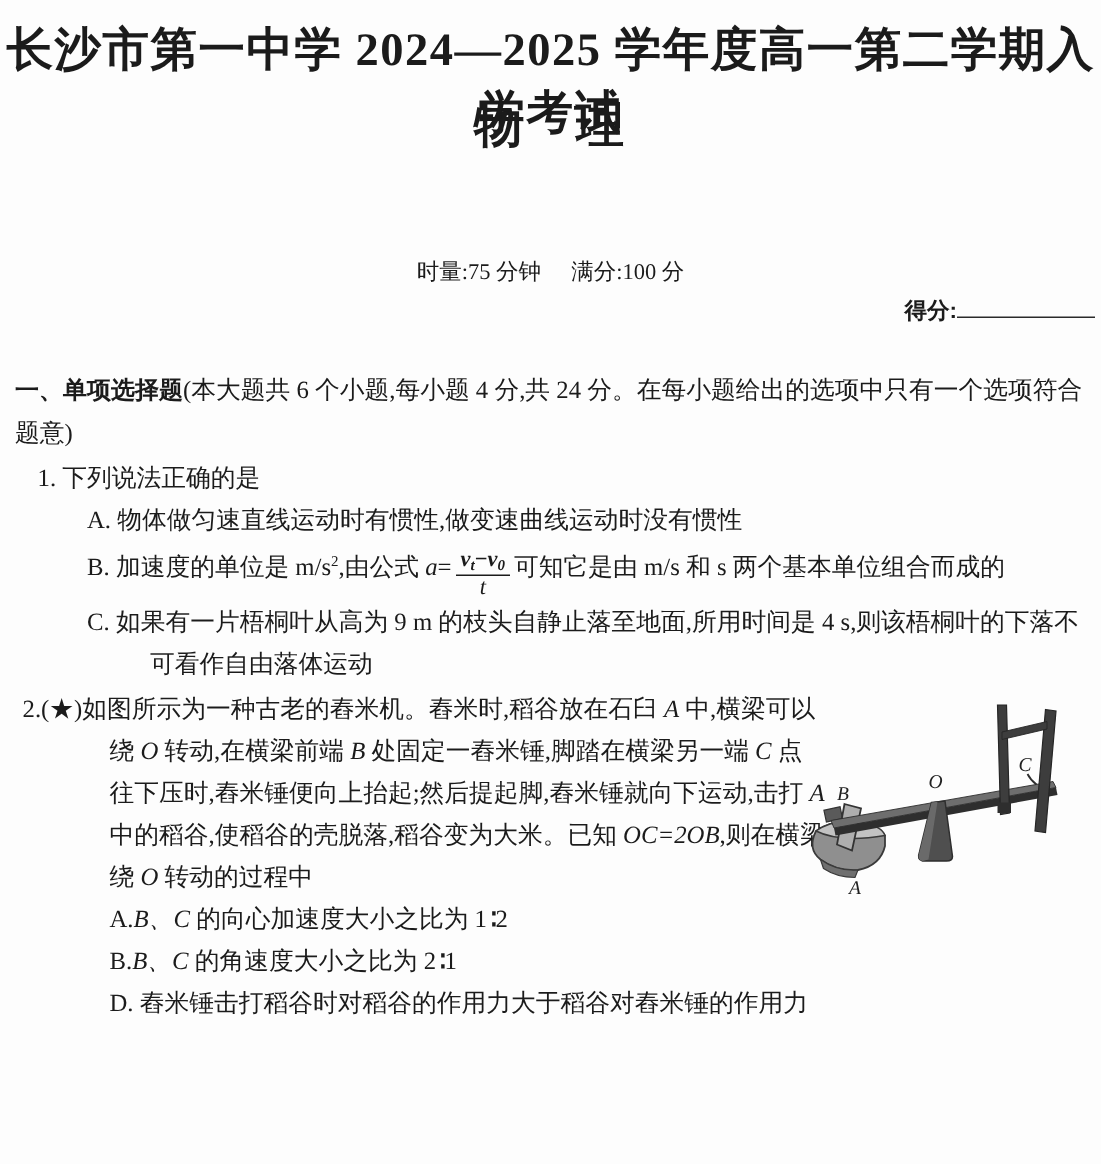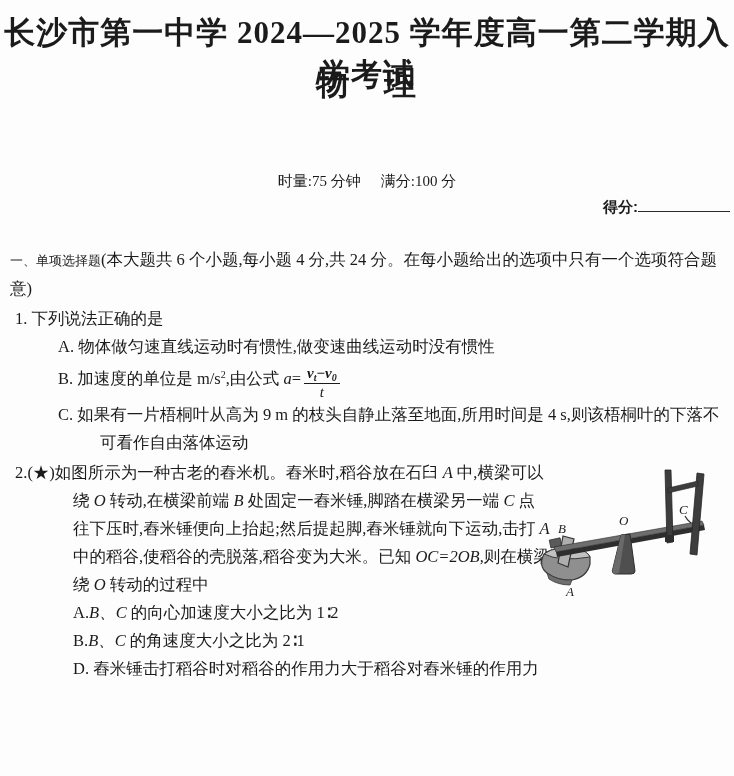--- a/index.html
+++ b/index.html
@@ -27,23 +27,23 @@
     font-family:"Liberation Sans","DejaVu Sans",sans-serif; font-weight:bold;text-align:center;
   }
   .score-blank {
     display:inline-block; width:92px; height:14px;
     border-bottom:1.5px solid #2a2a2a; vertical-align:baseline;
   }
   .content { position:absolute; top:246px; left:10px; width:714px; line-height:28px; }
   .sec-head { margin-bottom:2px; }
   .sec-bold {
     font-family:"Liberation Sans","DejaVu Sans",sans-serif;
-    font-weight:normal; font-size:13px;
+    font-weight:bold; font-size:16px;
   }
-  .stem { margin-left:5px; }
+  .stem { margin-left:15px; }
   .opt1 { margin-left:48px; }
   .hang { padding-left:42px; text-indent:-42px; }
   .v { font-style:italic; font-family:"Liberation Serif","DejaVu Serif",serif; }
   sup { font-size:10px; vertical-align:6px; }
   sub { font-size:10px; vertical-align:-3px; font-style:italic; }
   .frac {
     display:inline-block; vertical-align:-13px; text-align:center;
     line-height:1.15; font-size:15px; margin:0 3px;
   }
   .frac .num { display:block; border-bottom:1.3px solid #1b1b1b; padding:0 3px;font-weight:bold; }
@@ -72,21 +72,21 @@
 <div class="content">
 
   <div class="sec-head">
     <span class="sec-bold">一、单项选择题</span><span>(本大题共 6 个小题,每小题 4 分,共 24 分。在每小题给出的选项中只有一个选项符合题意)</span>
   </div>
 
   <div>
     <div class="stem">1. 下列说法正确的是</div>
     <div class="opt1">A. 物体做匀速直线运动时有惯性,做变速曲线运动时没有惯性</div>
     <div class="opt1">
-      <span>B. 加速度的单位是 m/s</span><sup>2</sup><span>,由公式 </span><span class="v">a</span><span>=</span><span class="frac"><span class="num"><span class="v">v</span><sub>t</sub><span>−</span><span class="v">v</span><sub>0</sub></span><span class="den v">t</span></span>
+      <span>B. 加速度的单位是 m/s</span><sup>2</sup><span>,由公式 </span><span class="v">a</span><span>=</span><span class="frac"><span class="num"><span class="v">v</span><sub>t</sub><span>−</span><span class="v">v</span><sub>0</sub></span><span class="den v">t</span></span><span>可知它是由 m/s 和 s 两个基本单位组合而成的</span>
     </div>
     <div class="opt1 hang">C. 如果有一片梧桐叶从高为 9 m 的枝头自静止落至地面,所用时间是 4 s,则该梧桐叶的下落不可看作自由落体运动</div>
   </div>
 
   <div class="q2">
     <div class="figure">
       <svg width="192" height="148" viewBox="0 0 192 148">
 
         <path d="M8,101 Q2,113 11,120 Q22,128 36,127 Q51,124 54,111 L54,104 Q49,97 40,96 Q20,92 8,101 Z" fill="#8f8f8f" stroke="#3a3a3a" stroke-width="1.2"></path>
         <path d="M8,101 Q24,109 54,104 Q52,98 40,96 Q20,92 8,101 Z" fill="#c2c2c2" stroke="#3a3a3a" stroke-width="1"></path>

